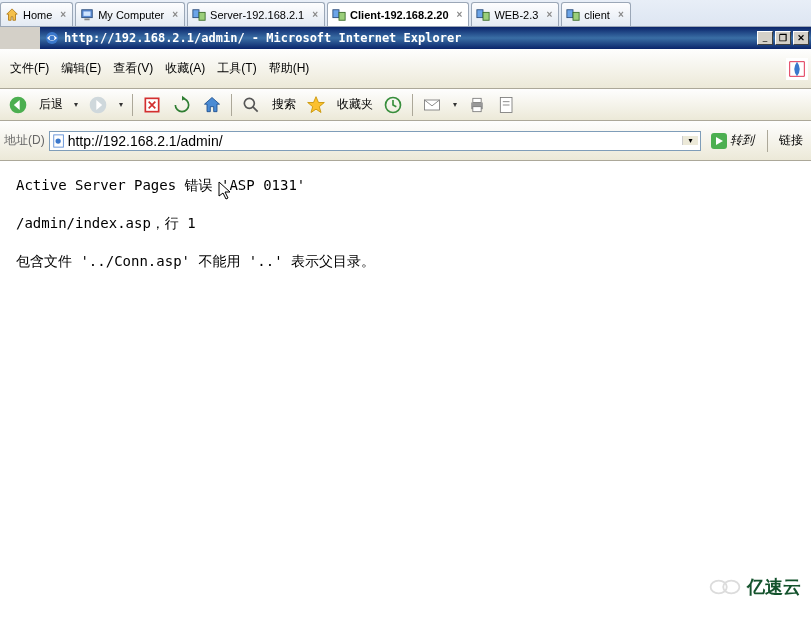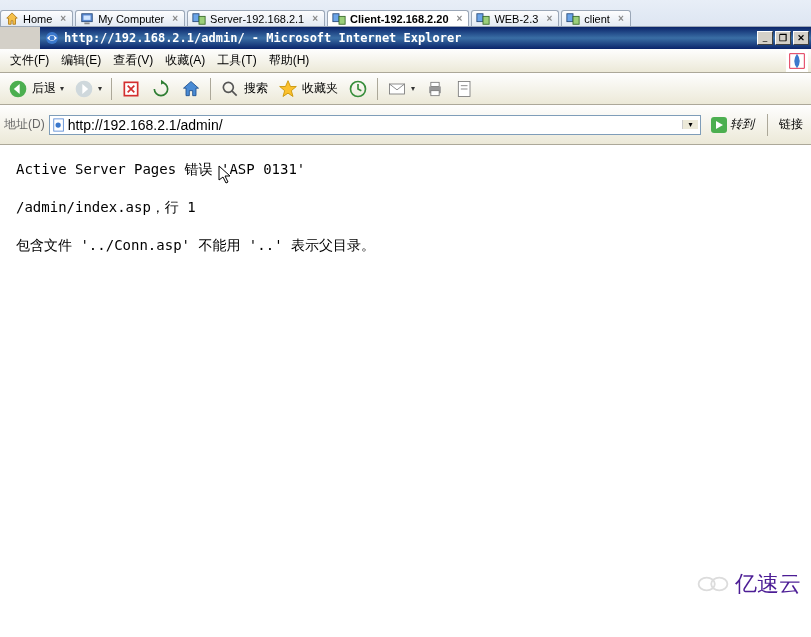--- a/index.html
+++ b/index.html
@@ -15,21 +15,21 @@
 .outer-tabs {
   display: flex;
   background: linear-gradient(#e8eef7, #dde6f2);
   border-bottom: 1px solid #9ba7b7;
   height: 27px;
   align-items: flex-end;
 }
 .outer-tab {
   display: flex;
   align-items: center;
-  height: 16px;
+  height: 24px;
   padding: 0 6px 0 4px;
   margin-right: 2px;
   border: 1px solid #9ba7b7;
   border-bottom: none;
   border-radius: 3px 3px 0 0;
   background: linear-gradient(#fdfdfe, #e3eaf3);
   font-size: 11px;
   cursor: pointer;
   gap: 4px;
 }
@@ -67,21 +67,21 @@
   border-bottom-color: #404040;
   font-size: 9px;
   line-height: 12px;
   text-align: center;
   color: #000;
   cursor: pointer;
   font-family: Tahoma;
 }
 .menubar {
   background: linear-gradient(#fefefe, #ece9d8);
-  height: 24px;
+  height: 40px;
   display: flex;
   align-items: center;
   border-bottom: 1px solid #aca899;
   padding-left: 4px;
 }
 .menu-item { padding: 3px 6px; cursor: pointer; }
 .ie-logo {
   margin-left: auto; width: 28px; height: 24px;
   display: flex; align-items: center; justify-content: center;
 }
@@ -93,21 +93,21 @@
   border-bottom: 1px solid #aca899;
   padding-left: 4px;
   gap: 2px;
 }
 .tb-btn {
   display: flex;
   align-items: center;
   padding: 2px 4px;
   border-radius: 3px;
   cursor: pointer;
-  gap: 4px;
+  gap: 11px;
 }
 .tb-sep { width: 1px; height: 22px; background: #aca899; margin: 0 3px; }
 .tb-ico { width: 20px; height: 20px; display: inline-block; }
 .dd-arrow { font-size: 8px; color: #333; }
 .addrbar {
   background: linear-gradient(#fefefe, #ece9d8);
   height: 40px;
   display: flex;
   align-items: center;
   border-bottom: 1px solid #aca899;
@@ -216,23 +216,23 @@
   font-size: 11px;
   cursor: pointer;
   min-width: 150px;
 }
 .ql { display: flex; gap: 3px; margin-left: 4px; }
 .ql-item { width: 18px; height: 18px; cursor: pointer; display:flex; align-items:center; justify-content:center;}
 .watermark {
   position: absolute;
   right: 10px;
   bottom: 38px;
-  color: #4c1d95;
-  font-size: 22px;
-  font-weight: normal;
+  color: #14532d;
+  font-size: 18px;
+  font-weight: bold;
   display: flex;
   align-items: center;
   gap: 4px;
   pointer-events: none;
 }
 .watermark svg { width: 36px; height: 24px; }
 </style>
 </head>
 <body>
 

